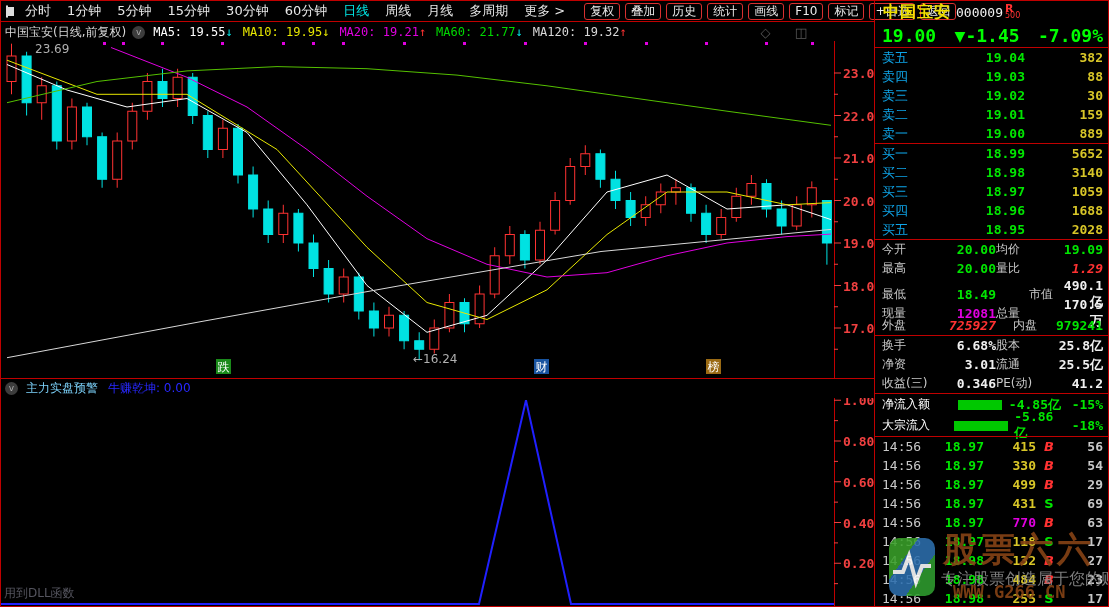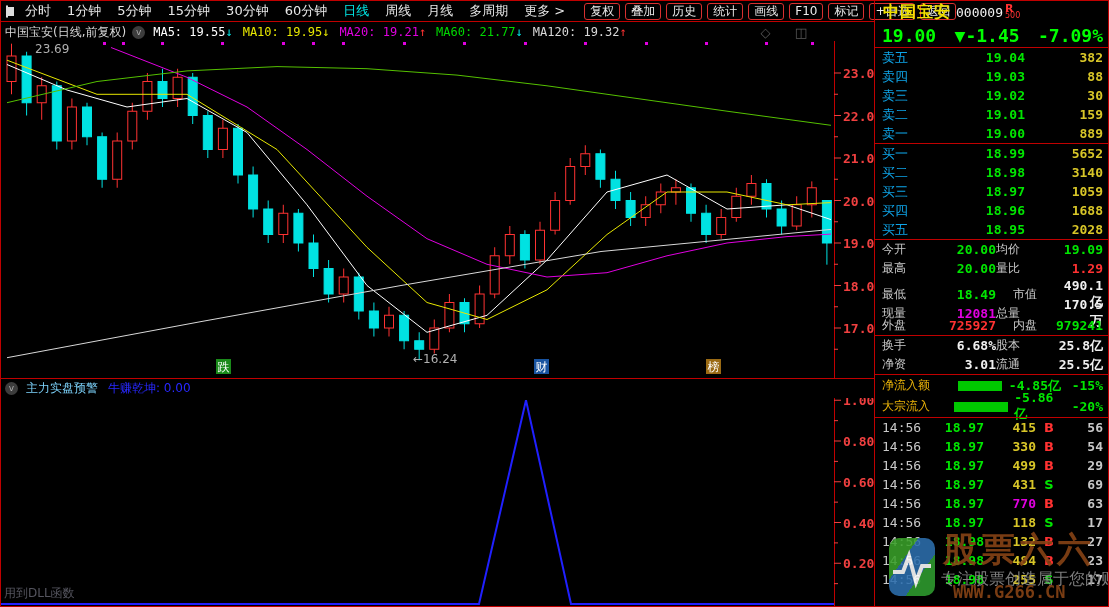--- a/index.html
+++ b/index.html
@@ -45,29 +45,29 @@
     color:#00ff00;font-size:18px;font-weight:bold;font-family:"DejaVu Sans Mono",monospace;}
   .sep{height:1px;background:#c00000;flex:none;}
   .obrow{height:19px;flex:none;display:grid;grid-template-columns:44px 1fr 78px;align-items:center;
     padding:0 7px;font-size:13px;}
   .obrow .lab{color:#0ea5e9;}
   .num{font-family:"DejaVu Sans Mono",monospace;font-weight:bold;text-align:right;}
   .strow{height:19px;flex:none;display:grid;grid-template-columns:46px 68px 58px 1fr;align-items:center;
     padding:0 7px;font-size:13px;}
   .strow .lab{color:#c8c8c8;font-size:12px;}
   .flrow{height:21px;flex:none;display:flex;align-items:center;padding:0 7px;font-size:13px;}
-  .flrow .lab{color:#eab308;width:76px;font-size:12px;}
+  .flrow .lab{color:#ffffff;width:76px;font-size:12px;}
   .flbar{height:10px;background:#00c800;margin-right:6px;}
   .flval{font-family:"DejaVu Sans Mono",monospace;font-weight:bold;margin-left:auto;}
   .flpct{font-family:"DejaVu Sans Mono",monospace;font-weight:bold;width:42px;text-align:right;}
   .tprow{height:19px;flex:none;display:grid;grid-template-columns:42px 60px 52px 26px 1fr;align-items:center;
     padding:0 7px;font-size:13px;}
   .tprow .tm{color:#c8c8c8;font-family:"DejaVu Sans Mono",monospace;}
   .side{text-align:center;font-weight:bold;}
-  .c-green{color:#00e600;} .c-yellow{color:#d8c628;} .c-red{color:#ff3232;}
+  .c-green{color:#00e600;} .c-yellow{color:#d8c628;} .c-red{color:#ff3232;font-style:italic;}
   .c-magenta{color:#e000e0;} .c-white{color:#f0f0f0;} .c-gray{color:#c8c8c8;}
   
   .wm{position:absolute;left:882px;top:528px;width:226px;height:78px;z-index:5;pointer-events:none;opacity:.88;}
   .wm-logo{position:absolute;left:6px;top:9px;width:46px;height:58px;border-radius:10px;
     background:linear-gradient(125deg,#3aa02a 0 34%,#2d6fae 34% 66%,#2f9e2f 66% 100%);}
   .wm-brand{position:absolute;left:60px;top:-2px;width:166px;color:#8a4516;font-size:34px;font-weight:bold;
     letter-spacing:4px;white-space:nowrap;}
   .wm-line2{position:absolute;left:58px;top:40px;width:168px;color:#8f8f8f;font-size:16px;white-space:nowrap;}
   .wm-url{position:absolute;left:70px;top:53px;color:#8a4516;font-size:17px;font-weight:bold;
     font-family:"DejaVu Sans Mono",monospace;white-space:nowrap;}
@@ -384,21 +384,21 @@
         </div>
         <div class="strow">
           <span class="lab">最高</span>
           <span class="num c-green">20.00</span>
           <span class="lab" style="text-align: left;">量比</span>
           <span class="num c-red">1.29</span>
         </div>
         <div class="strow">
           <span class="lab">最低</span>
           <span class="num c-green">18.49</span>
-          <span class="lab" style="text-align: center;">市值</span>
+          <span class="lab" style="text-align: left; padding-left: 33px;">市值</span>
           <span class="num c-white">490.1亿</span>
         </div>
         <div class="strow">
           <span class="lab">现量</span>
           <span class="num c-magenta">12081</span>
           <span class="lab" style="text-align: left;">总量</span>
           <span class="num c-white">170.5万</span>
         </div>
         <div class="strow">
           <span class="lab">外盘</span>
@@ -413,35 +413,41 @@
           <span class="lab">换手</span>
           <span class="num c-white">6.68%</span>
           <span class="lab" style="text-align: left;">股本</span>
           <span class="num c-white">25.8亿</span>
         </div>
         <div class="strow">
           <span class="lab">净资</span>
           <span class="num c-white">3.01</span>
           <span class="lab" style="text-align: left;">流通</span>
           <span class="num c-white">25.5亿</span>
+        </div>
+        <div class="strow">
+          <span class="lab">收益(三)</span>
+          <span class="num c-white">0.346</span>
+          <span class="lab" style="text-align: left;">PE(动)</span>
+          <span class="num c-white">41.2</span>
         </div>
       </div>
     <div class="sep"></div>
     <div id="flows">
         <div class="flrow">
           <span class="lab">净流入额</span>
           <span class="flbar" style="width: 44px;"></span>
           <span class="flval c-green">-4.85亿</span>
           <span class="flpct c-green">-15%</span>
         </div>
         <div class="flrow">
           <span class="lab">大宗流入</span>
           <span class="flbar" style="width: 58px;"></span>
           <span class="flval c-green">-5.86亿</span>
-          <span class="flpct c-green">-20%</span>
+          <span class="flpct c-green">-18%</span>
         </div>
       </div>
     <div class="sep"></div>
     <div id="tape">
         <div class="tprow">
           <span class="tm">14:56</span>
           <span class="num c-green">18.97</span>
           <span class="num c-yellow">415</span>
           <span class="side c-red">B</span>
           <span class="num c-gray">56</span>

